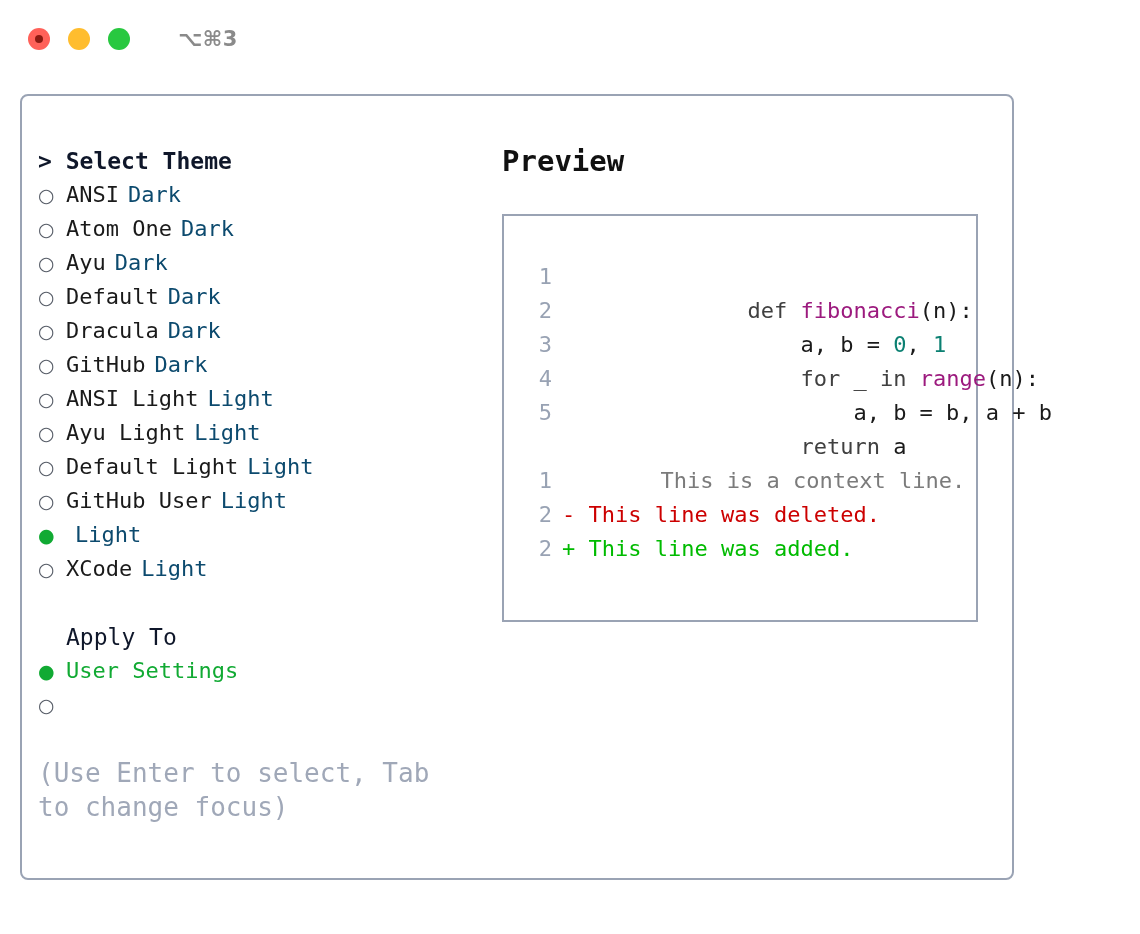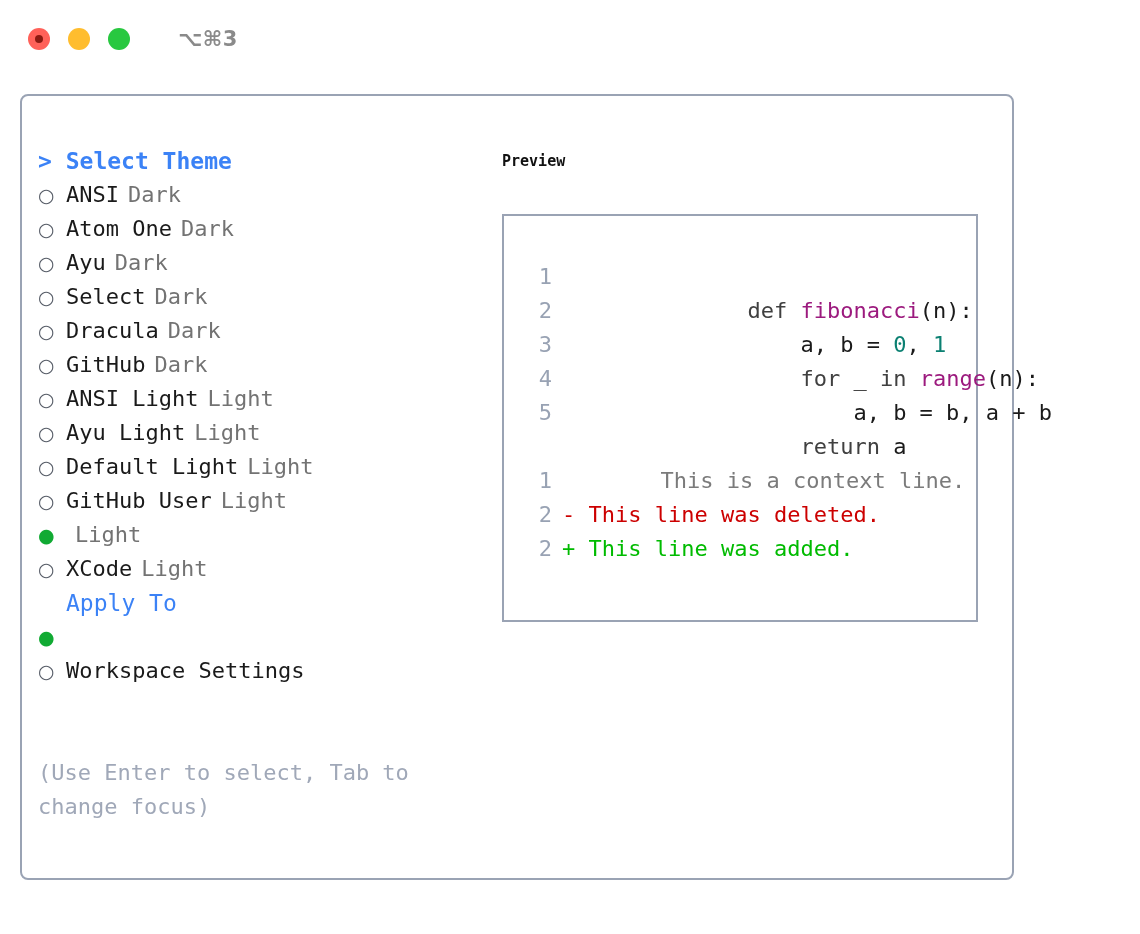--- a/index.html
+++ b/index.html
@@ -69,21 +69,21 @@
   
   #theme-column {
     position: absolute;
     left: 16px; top: 48px;
     width: 440px;
   }
 
   .section-heading {
     font-size: 23px;
     font-weight: bold;
-    color: #3b82f6;
+    color: #0f172a;
     line-height: 34px;
     white-space: pre;
   }
   .section-heading.plain {
     font-weight: normal;
     padding-left: 28px;
   }
 
   .opt-row {
     display: flex;
@@ -97,45 +97,45 @@
     width: 28px;
     flex: 0 0 28px;
     color: #555b66;
     font-size: 19px;
     font-family: "DejaVu Sans", "Liberation Sans", sans-serif;
   }
   .opt-row.selected .bullet { color: #11aa33; }
   .opt-label { color: #1a1a1a; }
   .opt-row.selected .opt-label { color: #11aa33; }
   .opt-tag {
-    color: #737373;
+    color: #0c4a6e;
     margin-left: 9px;
   }
 
-  #apply-section { }
+  #apply-section { margin-top: 34px; }
 
   #hint-text {
     position: absolute;
     left: 16px;
     top: 660px;
     width: 420px;
-    font-size: 22px;
+    font-size: 26px;
     line-height: 34px;
     color: #a0a8b8;
     white-space: pre-wrap;
   }
 
   
   #preview-column {
     position: absolute;
     left: 480px; top: 48px;
     width: 490px;
   }
   #preview-heading {
-    font-size: 15px;
+    font-size: 29px;
     font-weight: bold;
     color: #111111;
     line-height: 34px;
   }
   #preview-box {
     margin-top: 36px;
     width: 476px;
     height: 408px;
     border: 2px solid #9aa3b4;
     background: #ffffff;
@@ -208,21 +208,21 @@
           </div>
 
           <div class="opt-row">
             <span class="bullet">○</span>
             <span class="opt-label">Ayu</span>
             <span class="opt-tag">Dark</span>
           </div>
 
           <div class="opt-row">
             <span class="bullet">○</span>
-            <span class="opt-label">Select</span>
+            <span class="opt-label">Default</span>
             <span class="opt-tag">Dark</span>
           </div>
 
           <div class="opt-row">
             <span class="bullet">○</span>
             <span class="opt-label">Dracula</span>
             <span class="opt-tag">Dark</span>
           </div>
 
           <div class="opt-row">
@@ -266,25 +266,25 @@
             <span class="opt-tag">Light</span>
           </div>
 
         </div>
 
         <div id="apply-section">
           <div class="section-heading plain">Apply To</div>
 
           <div class="opt-row selected">
             <span class="bullet">●</span>
-          </div>
-
-          <div class="opt-row">
-            <span class="bullet">○</span>
-            <span class="opt-label">Workspace Settings</span>
+            <span class="opt-label">User Settings</span>
+          </div>
+
+          <div class="opt-row">
+            <span class="bullet">○</span>
           </div>
         </div>
       </div>
 
       <div id="hint-text">(Use Enter to select, Tab to change focus)</div>
 
       <div id="preview-column">
         <div id="preview-heading">Preview</div>
 
         <div id="preview-box">

